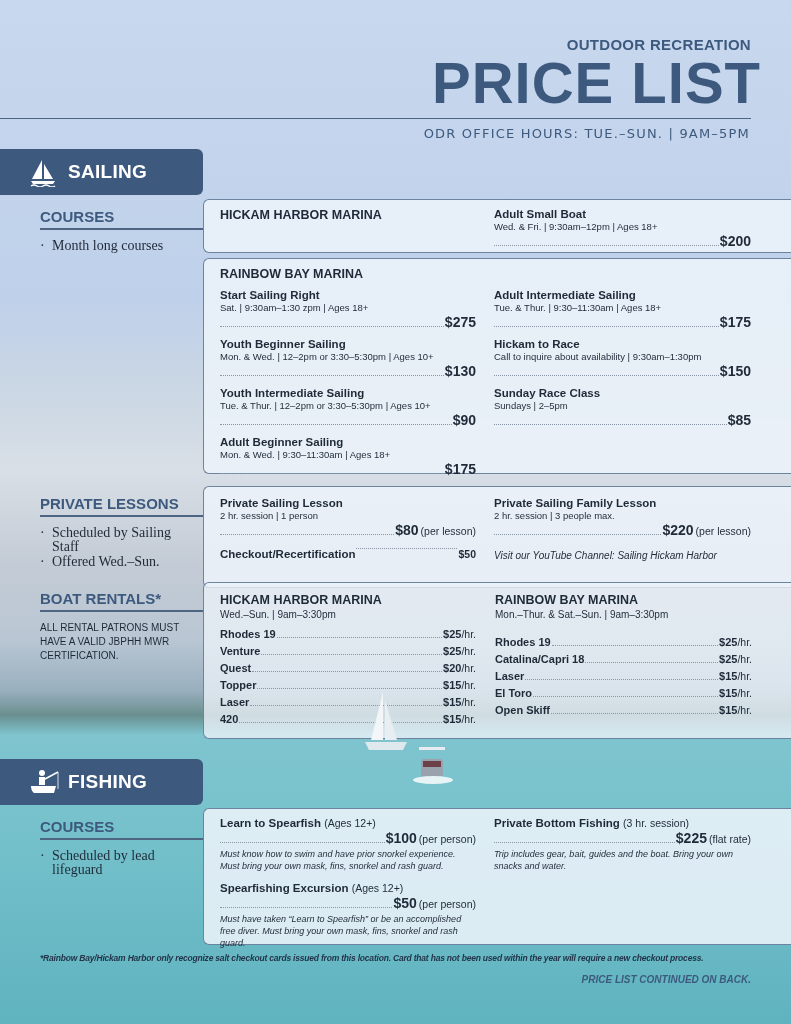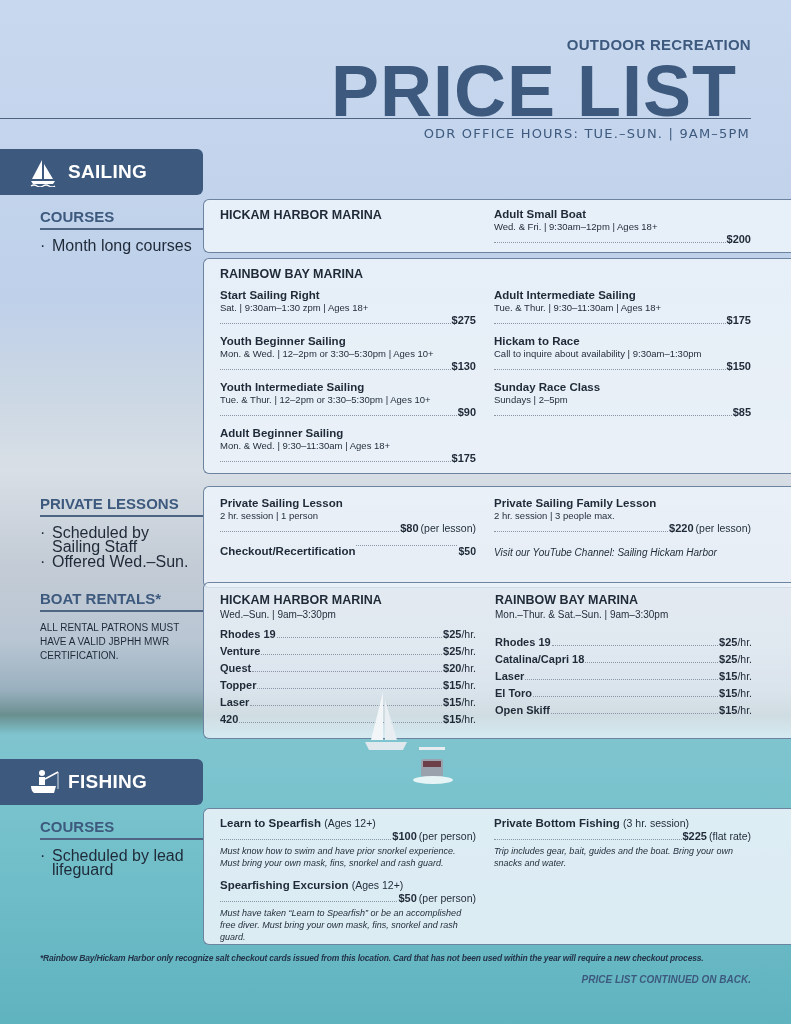--- a/index.html
+++ b/index.html
@@ -12,48 +12,48 @@
       linear-gradient(180deg,
         #c8d8ee 0px, #c3d4ec 150px, #bfd0ea 300px,
         #c9d6e4 380px, #d8dfe6 470px, #c4ccd6 560px,
         #b9c6d3 640px, #9ab0bf 690px, #6a8f8f 715px,
         #7fc4cf 735px, #79c3cd 800px, #6dbcc7 900px, #5fb3bf 1024px);
   }
   .abs { position: absolute; }
 
   
   .hdr-sub { right: 40px; top: 36px; font-size: 15px; font-weight: bold; color: #3d5a7e; letter-spacing: 0.3px; }
-  .hdr-title { right: 54px; top: 52px; font-size: 72px; font-weight: bold; color: #3d5a7e; letter-spacing: 1px; line-height: 62px; margin-top: 8px; }
+  .hdr-title { right: 30px; top: 52px; font-size: 58px; font-weight: bold; color: #3d5a7e; letter-spacing: 1px; line-height: 62px; }
   .hdr-rule { left: 0; top: 118px; width: 751px; height: 1px; background: #4d6482; }
   .hdr-hours { right: 41px; top: 126px; font-size: 13px; color: #3d5a7e; letter-spacing: 1.2px; font-family: "DejaVu Sans", sans-serif; }
 
   
   .sec-bar { left: 0; width: 203px; height: 46px; background: #3d5a7e; border-radius: 0 6px 6px 0; display: flex; align-items: center; padding-left: 30px; }
   .sec-bar .ico { width: 26px; height: 26px; margin-right: 12px; display: inline-block; }
   .sec-bar .lbl { color: #fff; font-size: 19px; font-weight: bold; letter-spacing: 0.3px; }
 
   
   .side-h { left: 40px; width: 163px; font-size: 15px; font-weight: bold; color: #3d5a7e; padding-bottom: 3px; border-bottom: 2px solid #4d6482; }
-  .side-list { left: 40px; width: 160px; font-size: 16px; color: #1f2a38; list-style: none; line-height: 14px; }
+  .side-list { left: 40px; width: 160px; font-size: 14px; color: #1f2a38; list-style: none; line-height: 14px; font-family: Liberation Serif, serif; }
   .side-list li { position: relative; padding-left: 12px; margin-bottom: 1px; }
   .side-list li::before { content: "·"; position: absolute; left: 0; top: 0; }
   .side-note { left: 40px; width: 160px; font-size: 10px; line-height: 14px; color: #1f2a38; text-transform: uppercase; }
 
   
   .panel { left: 203px; width: 588px; background: rgba(236, 242, 249, 0.88); border: 1.5px solid #6d84a0; border-right: none; border-radius: 6px 0 0 6px; }
   .col { position: absolute; }
   .p-h { font-size: 12.5px; font-weight: bold; color: #1f2a38; }
   .p-sub { font-size: 10px; color: #1f2a38; margin-top: 2px; }
   .item { margin-bottom: 8px; }
   .item .t { font-size: 11.5px; font-weight: bold; color: #1f2a38; }
   .item .t .small { font-weight: normal; font-size: 10.5px; }
   .item .d { font-size: 9.5px; color: #1f2a38; margin-top: 1px; }
   .lead { display: flex; align-items: baseline; font-size: 10px; margin-top: 1px; }
   .lead .dots { flex: 1; border-bottom: 1px dotted #8a96a6; margin: 0 1px 3px 0; height: 1px; }
-  .lead .price { font-weight: bold; font-size: 11px; text-align: right; }
+  .lead .price { font-weight: bold; font-size: 14px; text-align: right; }
   .lead .unit { font-weight: normal; font-size: 10.5px; margin-left: 2px; }
   .note-it { font-size: 9px; font-style: italic; color: #1f2a38; line-height: 12px; margin-top: 2px; }
   .rent-row { display: flex; align-items: baseline; height: 17px; }
   .rent-row .n { font-weight: bold; font-size: 11px; }
   .rent-row .dots { flex: 1; border-bottom: 1px dotted #8a96a6; margin: 0 1px 3px 1px; }
   .rent-row .p { font-weight: bold; font-size: 11px; }
   .rent-row .u { font-size: 10.5px; }
   .inline-lead { display: flex; align-items: flex-start; }
   .inline-lead .t { font-size: 11.5px; font-weight: bold; }
   .inline-lead .dots { flex: 1; border-bottom: 1px dotted #8a96a6; margin: 0 1px 3px 1px; }

